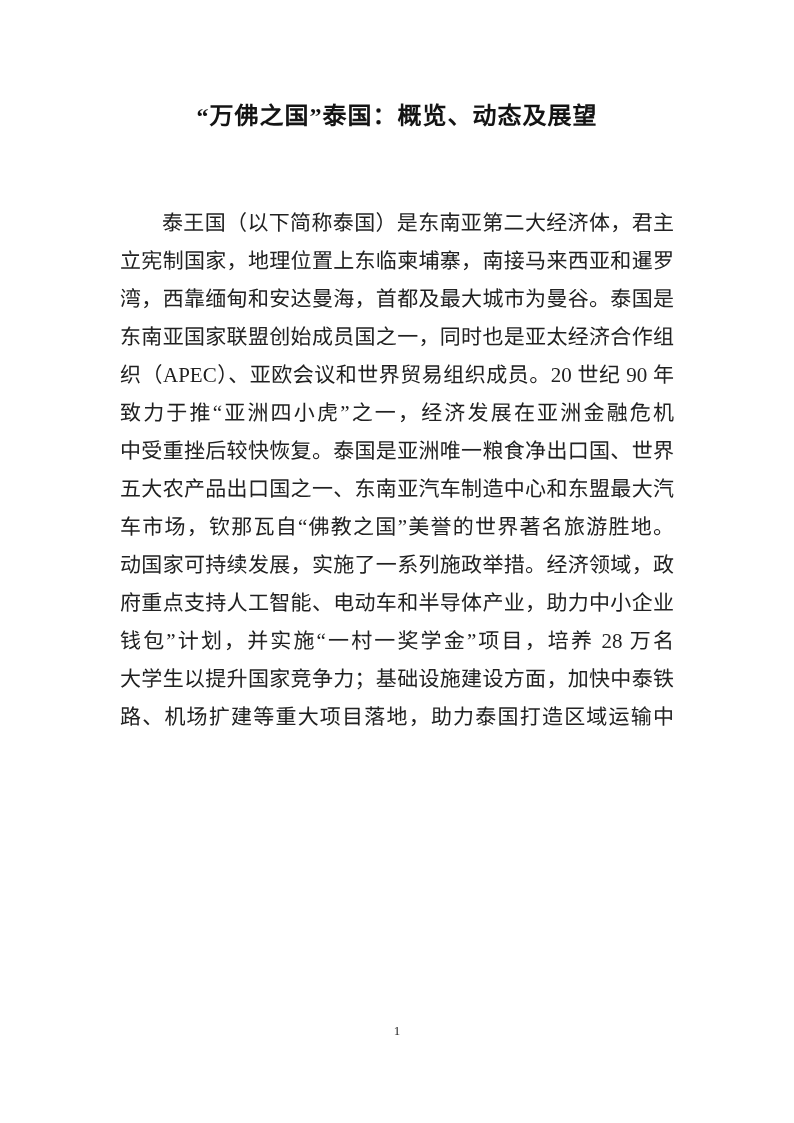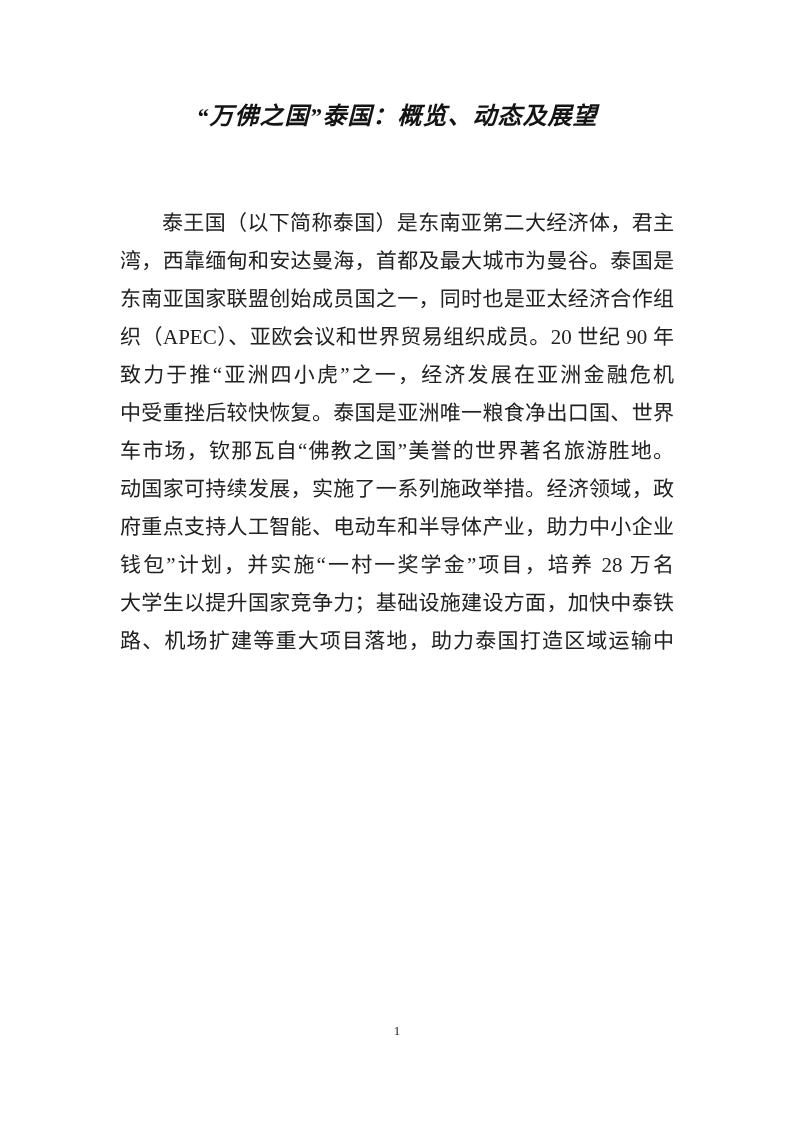--- a/index.html
+++ b/index.html
@@ -21,21 +21,20 @@
   }
   .doc-title {
     margin: 0;
     font-size: 24px;
     line-height: 36px;
     font-weight: 700;
     text-align: center;
     letter-spacing: 1px;
     color: #141414;
     white-space: nowrap;
-    font-style: italic;
   }
   .doc-body {
     margin-top: 70px;
     font-size: 21px;
     color: #212121;
   }
   .doc-body .line {
     height: 38px;
     line-height: 38px;
     text-align: justify;
@@ -59,25 +58,27 @@
   }
 </style>
 </head>
 <body>
 
 <div class="page">
   <h1 class="doc-title">“万佛之国”泰国：概览、动态及展望</h1>
 
   <div class="doc-body">
       <div class="line">泰王国（以下简称泰国）是东南亚第二大经济体，君主</div>
+      <div class="line">立宪制国家，地理位置上东临柬埔寨，南接马来西亚和暹罗</div>
       <div class="line">湾，西靠缅甸和安达曼海，首都及最大城市为曼谷。泰国是</div>
       <div class="line">东南亚国家联盟创始成员国之一，同时也是亚太经济合作组</div>
       <div class="line">织（APEC）、亚欧会议和世界贸易组织成员。20 世纪 90 年</div>
       <div class="line">致力于推“亚洲四小虎”之一，经济发展在亚洲金融危机</div>
       <div class="line">中受重挫后较快恢复。泰国是亚洲唯一粮食净出口国、世界</div>
+      <div class="line">五大农产品出口国之一、东南亚汽车制造中心和东盟最大汽</div>
       <div class="line">车市场，钦那瓦自“佛教之国”美誉的世界著名旅游胜地。</div>
       <div class="line">动国家可持续发展，实施了一系列施政举措。经济领域，政</div>
       <div class="line">府重点支持人工智能、电动车和半导体产业，助力中小企业</div>
       <div class="line">钱包”计划，并实施“一村一奖学金”项目，培养 28 万名</div>
       <div class="line">大学生以提升国家竞争力；基础设施建设方面，加快中泰铁</div>
       <div class="line">路、机场扩建等重大项目落地，助力泰国打造区域运输中心。</div>
     </div>
 
   <div class="page-footer">1</div>
 </div>

